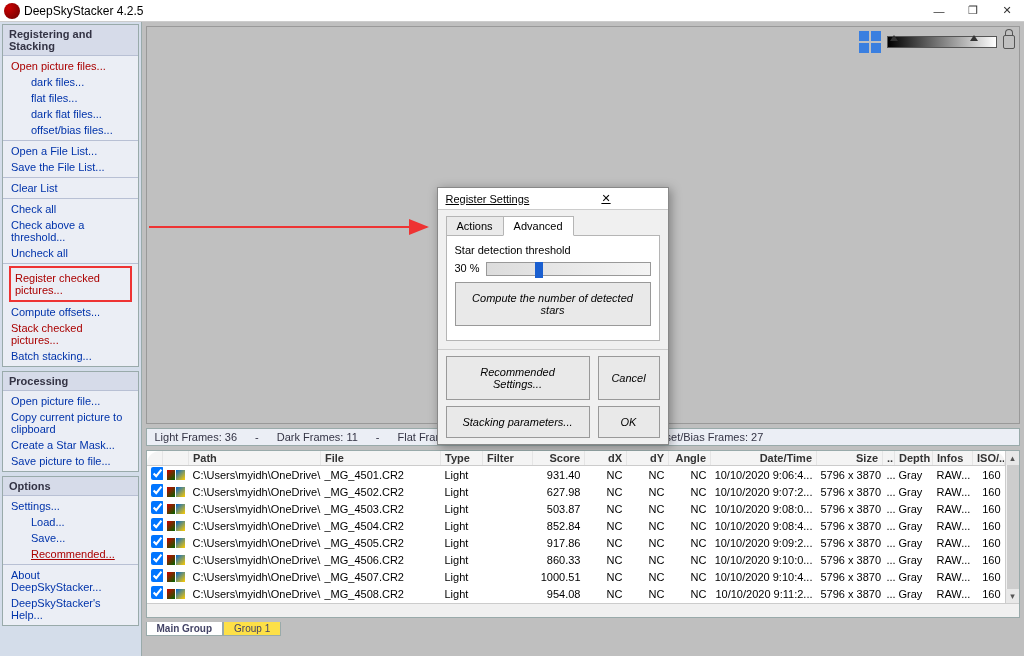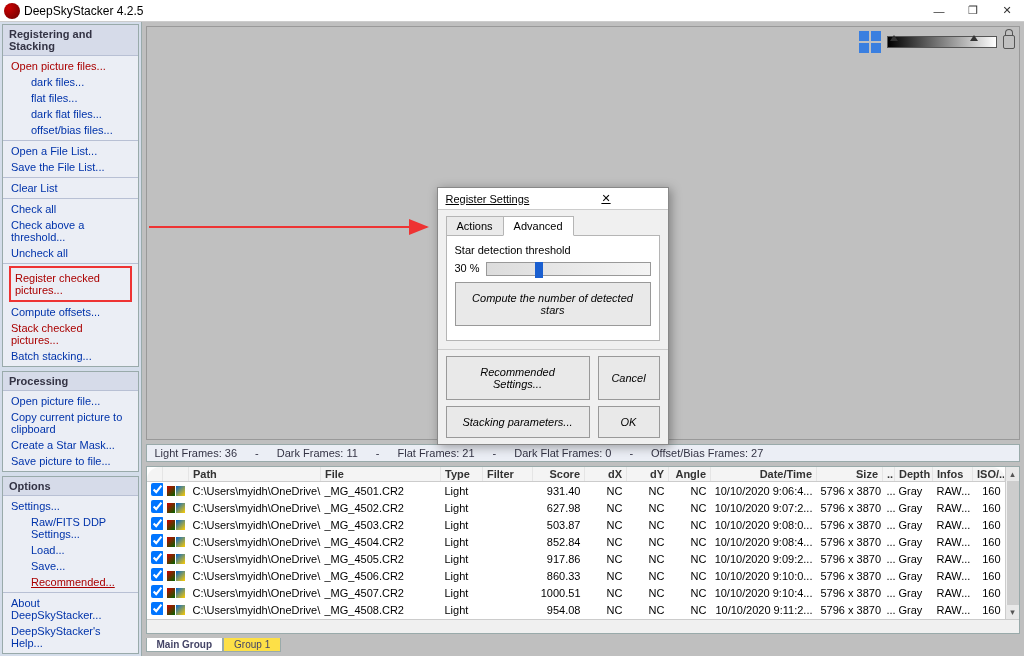--- a/index.html
+++ b/index.html
@@ -77,21 +77,21 @@
 .iconpair { display: flex; gap: 1px; }
 .iconpair span { width: 10px; height: 10px; }
 .ic-a { background: linear-gradient(135deg,#c00,#060); }
 .ic-b { background: linear-gradient(135deg,#06c,#fc0); }
 .vscroll { width: 14px; background: #f0f0f0; border-left: 1px solid #ccc; display: flex; flex-direction: column; align-items: center; }
 .vscroll .arr { height: 14px; width: 100%; background: #e8e8e8; display: flex; align-items: center; justify-content: center; font-size: 9px; color: #555; cursor: pointer; }
 .vscroll .thumb { width: 12px; background: #cdcdcd; }
 .hscroll { height: 14px; background: #f0f0f0; border-top: 1px solid #ccc; }
 
 
-.bottomtabs { display: flex; margin: 0 4px 4px 4px; }
+.bottomtabs { display: flex; margin: 0 4px 20px 4px; }
 .bottomtabs .tab { border: 1px solid #9aa; border-top: none; background: #fde047; padding: 1px 10px; font-size: 10px; color: #446; cursor: pointer; }
 .bottomtabs .tab.active { background: #fff; font-weight: bold; }
 
 
 .c-chk{width:16px}.c-ico{width:26px}.c-path{width:132px}.c-file{width:120px}.c-type{width:42px}.c-filter{width:50px}.c-score{width:52px}.c-dx{width:42px}.c-dy{width:42px}.c-ang{width:42px}.c-dt{width:106px}.c-size{width:66px}.c-dd{width:12px}.c-dep{width:38px}.c-info{width:40px}.c-iso{width:32px}
 </style>
 </head>
 <body>
 
 <div class="titlebar">
@@ -141,21 +141,20 @@
         <span class="item">Copy current picture to clipboard</span>
         <span class="item">Create a Star Mask...</span>
         <span class="item">Save picture to file...</span>
       </div>
     </div>
 
     <div class="panel">
       <div class="panel-header">Options</div>
       <div class="panel-body">
         <span class="item">Settings...</span>
-        <span class="item indent">Raw/FITS DDP Settings...</span>
         <span class="item indent">Load...</span>
         <span class="item indent">Save...</span>
         <span class="item indent red under">Recommended...</span>
         <hr>
         <span class="item">About DeepSkyStacker...</span>
         <span class="item">DeepSkyStacker's Help...</span>
       </div>
     </div>
   </div>
 

